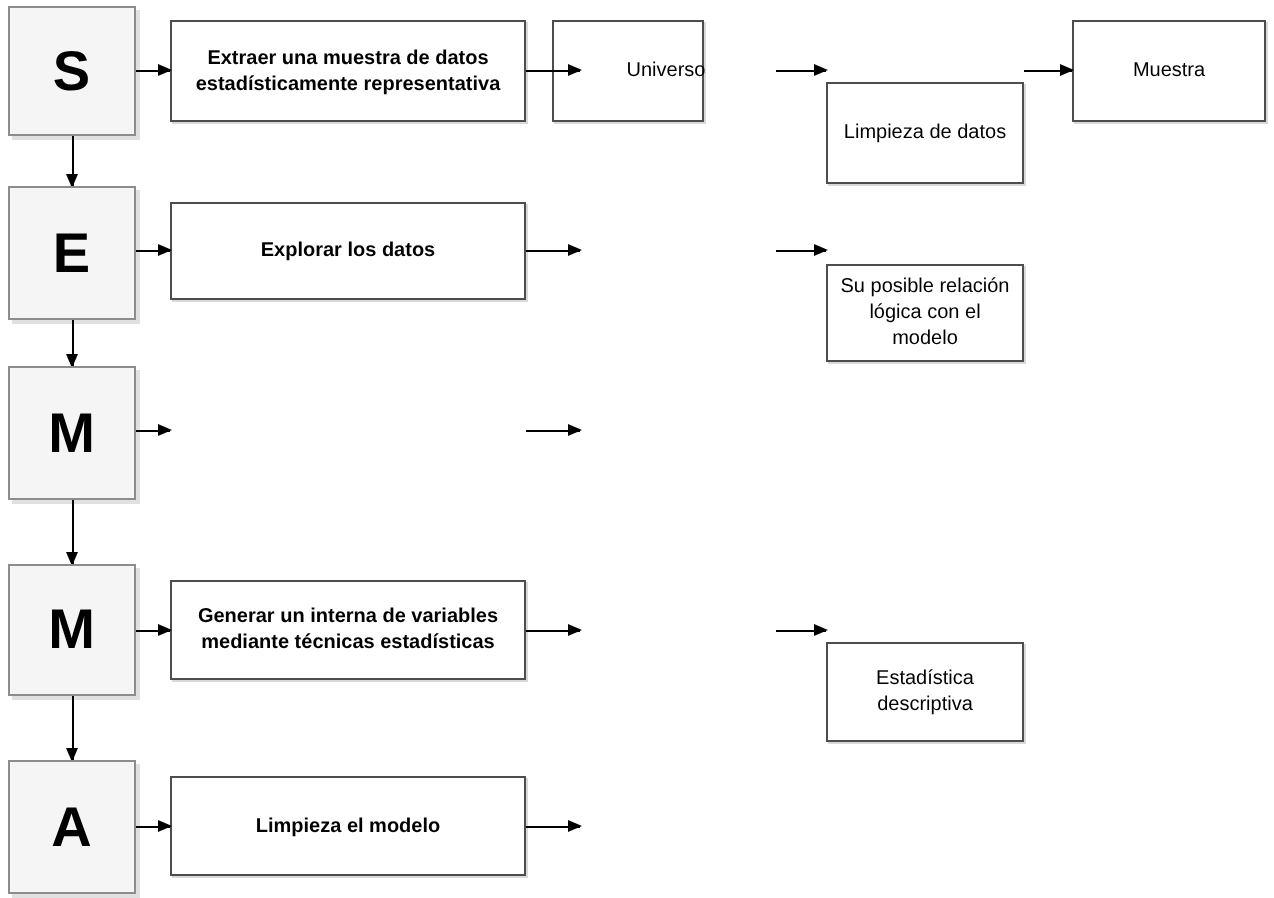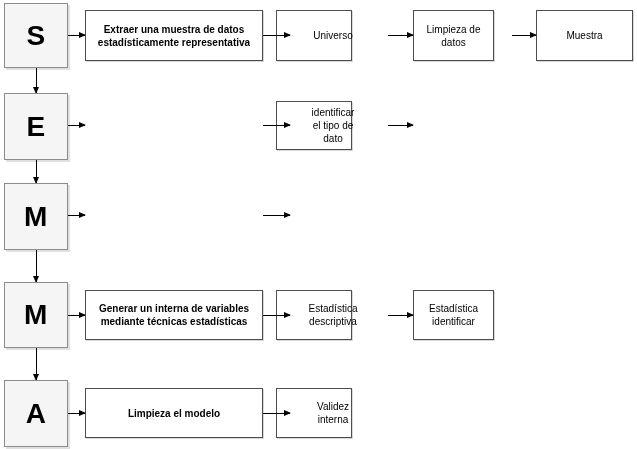--- a/index.html
+++ b/index.html
@@ -29,21 +29,21 @@
     background: #ffffff;
     border: 1px solid #4d4d4d;
     box-shadow: 1px 1px 0 rgba(0,0,0,0.15);
     display: flex; align-items: center; justify-content: center;
     text-align: center;
     font-size: 10px; line-height: 1.3;
     padding: 2px 6px;
   }
   .col1 { left: 85px;  width: 178px; font-weight: bold; }
   .col2 { left: 276px; width: 76px; padding-left: 44px;  }
-  .col3 { left: 413px; width: 81px;  }
+  .col3 { left: 413px; width: 99px; margin-top: 31px;  }
   .col4 { left: 536px; width: 97px;  }
 
   
   .r1.lbox { top: 3px;   height: 65px; }
   .r2.lbox { top: 93px;  height: 67px; }
   .r3.lbox { top: 183px; height: 67px; }
   .r4.lbox { top: 282px; height: 66px; }
   .r5.lbox { top: 380px; height: 67px; }
 
   .r1.cbox { top: 10px;  height: 51px; }
@@ -99,42 +99,41 @@
   <div class="cbox r1 col3">Limpieza de datos</div>
   <div class="cbox r1 col4">Muestra</div>
   <div class="harrow a-r1 a-c0"></div>
   <div class="harrow a-r1 a-c1"></div>
   <div class="harrow a-r1 a-c2"></div>
   <div class="harrow a-r1 a-c3"></div>
 
   <div class="varrow v1"></div>
 
   <div class="lbox r2">E</div>
-  <div class="cbox r2 col2">identificar el tipo de dato</div>
+  <div class="cbox r2 col1">Explorar los datos</div>
+  <div class="cbox r2 col3">Su posible relación lógica con el modelo</div>
   <div class="harrow a-r2 a-c0"></div>
   <div class="harrow a-r2 a-c1"></div>
   <div class="harrow a-r2 a-c2"></div>
 
   <div class="varrow v2"></div>
 
   <div class="lbox r3">M</div>
   <div class="harrow a-r3 a-c0"></div>
   <div class="harrow a-r3 a-c1"></div>
 
   <div class="varrow v3"></div>
 
   <div class="lbox r4">M</div>
   <div class="cbox r4 col1">Generar un interna de variables mediante técnicas estadísticas</div>
-  <div class="cbox r4 col2">Estadística descriptiva</div>
-  <div class="cbox r4 col3">Estadística identificar</div>
+  <div class="cbox r4 col3">Estadística descriptiva</div>
   <div class="harrow a-r4 a-c0"></div>
   <div class="harrow a-r4 a-c1"></div>
   <div class="harrow a-r4 a-c2"></div>
 
   <div class="varrow v4"></div>
 
   <div class="lbox r5">A</div>
   <div class="cbox r5 col1">Limpieza el modelo</div>
-  <div class="cbox r5 col2">Validez interna</div>
   <div class="harrow a-r5 a-c0"></div>
   <div class="harrow a-r5 a-c1"></div>
 
 </div>
 
 </body></html>

